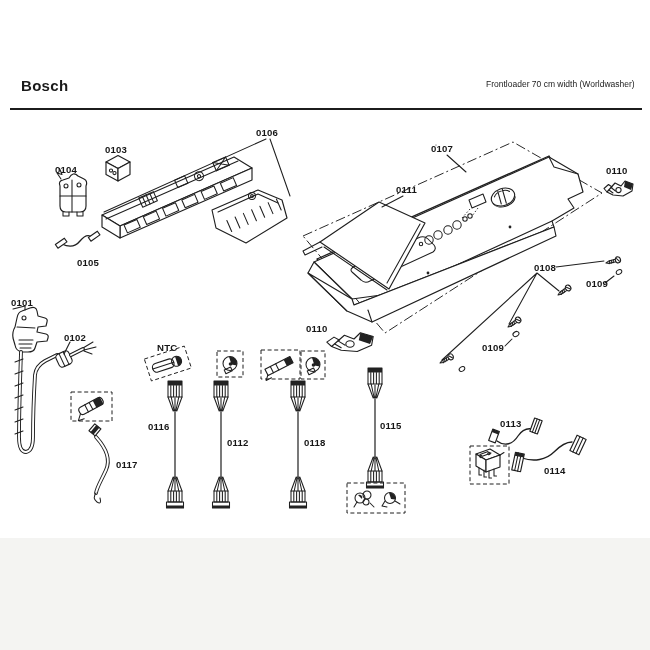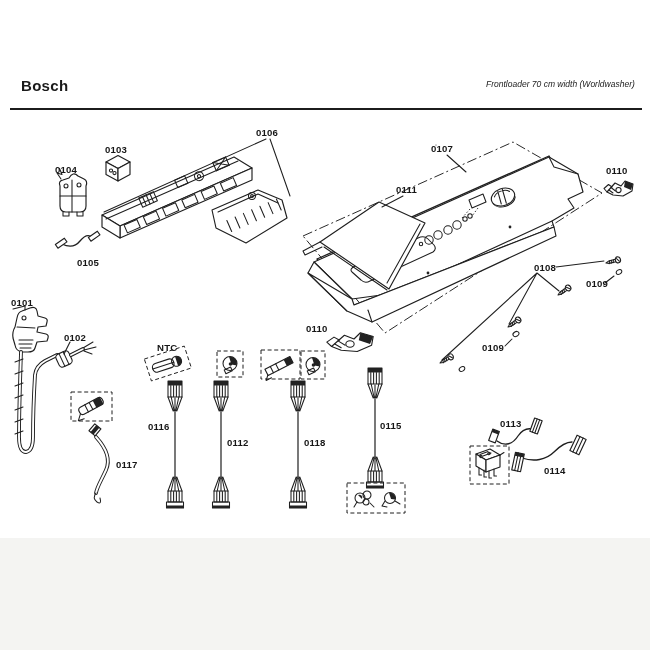--- a/index.html
+++ b/index.html
@@ -6,21 +6,21 @@
   .page{
     position:relative;width:650px;height:538px;background:#ffffff;
     font-family:"Liberation Sans",sans-serif;color:#1a1a1a;overflow:hidden;
   }
   .brand{
     position:absolute;left:21px;top:77px;font-size:15px;font-weight:bold;
     letter-spacing:.3px;
   }
   .spec{
     position:absolute;left:486px;top:78px;width:160px;font-size:8.5px;
-    line-height:12.5px;color:#222;font-style:italic;
+    line-height:12.5px;color:#222;
   }
   .rule{
     position:absolute;left:10px;top:108px;width:632px;height:2px;background:#1c1c1c;
   }
   svg{position:absolute;left:0;top:0;}
   svg *{vector-effect:non-scaling-stroke;}
   .ink{fill:none;stroke:#1f1f1f;stroke-width:1.05;stroke-linecap:round;stroke-linejoin:round;}
   .ink2{fill:none;stroke:#1f1f1f;stroke-width:1.3;stroke-linecap:round;stroke-linejoin:round;}
   .fillw{fill:#ffffff;stroke:#1f1f1f;stroke-width:1.15;stroke-linejoin:round;}
   .dark{fill:#222;stroke:none;}

